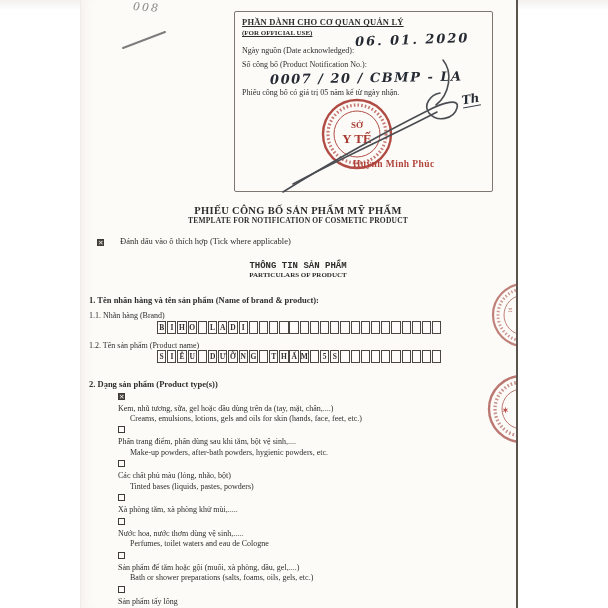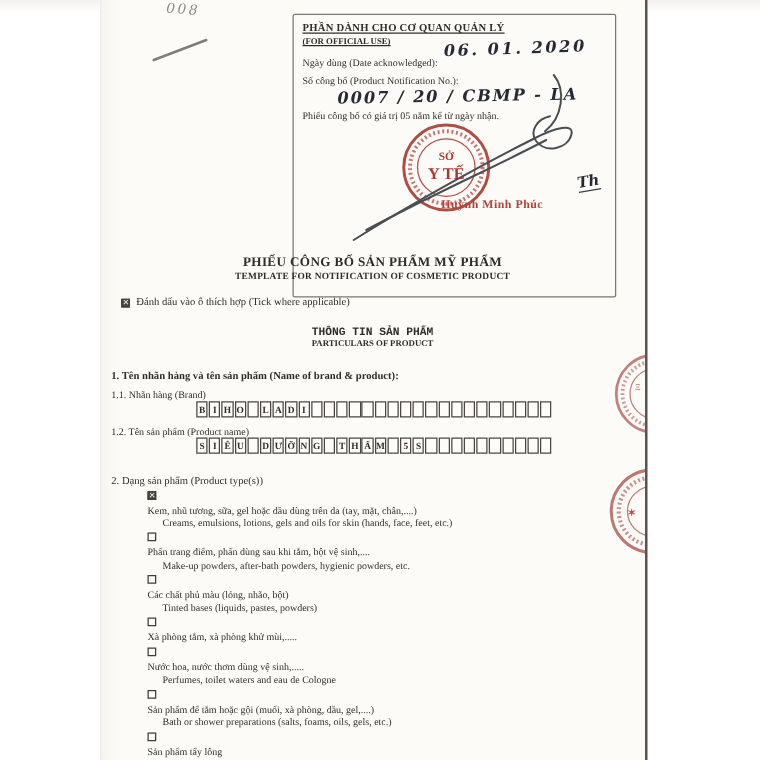--- a/index.html
+++ b/index.html
@@ -16,55 +16,55 @@
     border-right:2px solid #5a544d;
     box-shadow:inset 12px 0 18px -14px rgba(0,0,0,.08);
   }
   .abs{position:absolute;}
   
   .hand{font-family:"DejaVu Serif",serif;font-style:italic;color:var(--ink,#262b33);}
   .corner-note{left:52px;top:1px;font-size:11px;color:#8a8a8a;transform:rotate(4deg);letter-spacing:2px;}
   .slash-mark{left:38px;top:28px;width:52px;height:22px;}
   
   .obox{
-    left:153px;top:11px;width:259px;height:227px;
+    left:153px;top:11px;width:259px;height:181px;
     border:1.5px solid #7d776f;border-radius:2px;
     padding:5px 7px;box-sizing:border-box;font-size:8px;line-height:11px;
   }
   .obox .t1{font-weight:bold;font-size:8.5px;text-decoration:underline;letter-spacing:.2px;}
   .obox .t2{font-size:7px;text-decoration:underline;font-weight:bold;margin-bottom:6px;}
   .obox .lbl{font-size:8px;margin-top:3px;}
   .hw-date{position:absolute;left:120px;top:22px;font-size:13px;font-weight:bold;letter-spacing:2px;transform:rotate(-2deg);}
   .hw-number{display:block;margin:2px 0 4px 28px;font-size:13px;font-weight:bold;letter-spacing:1.5px;transform:rotate(-1deg);}
   .hw-initials{position:absolute;right:12px;bottom:84px;font-size:12px;font-weight:bold;transform:rotate(-10deg);border-bottom:1.5px solid #3a3f49;padding-bottom:1px;}
   
   .stamp-svg{left:237px;top:95px;width:78px;height:78px;}
   .sig-svg{left:150px;top:42px;width:265px;height:155px;}
   .sig-name{left:272px;top:159px;font-size:9.5px;font-weight:bold;color:var(--sig-red,#b0443a);letter-spacing:.4px;}
   
   .title-wrap{left:8px;top:205px;width:418px;text-align:center;}
   .main-title{font-size:10.5px;font-weight:bold;letter-spacing:.3px;}
   .main-sub{font-size:7.5px;font-weight:bold;letter-spacing:.2px;}
-  .tick-note{left:16px;top:236px;font-size:8.5px;display:flex;align-items:center;gap:5px;}
+  .tick-note{left:16px;top:236px;font-size:8.5px;display:flex;align-items:center;gap:16px;}
   .info-wrap{left:8px;top:261px;width:418px;text-align:center;}
   .info-title{font-size:9px;font-weight:bold;font-family:Liberation Mono, monospace;}
   .info-sub{font-size:7px;font-weight:bold;}
   
   .s1-header{left:8px;top:295px;font-size:8.5px;font-weight:bold;}
   .s1-brand-label{left:8px;top:311px;font-size:8px;}
   .cells-row{left:76px;height:13px;display:flex;}
   .cell{
     box-sizing:border-box;width:9.3px;height:12.5px;border:1px solid #4a4742;margin-right:0.9px;
     font-size:7.5px;font-weight:bold;text-align:center;line-height:11px;background:#fdfcfa;
   }
   .row-brand{top:321px;}
   .s1-product-label{left:8px;top:341px;font-size:8px;}
   .row-product{top:350px;}
   
-  .s2-header{left:8px;top:379px;font-size:8.5px;font-weight:normal;}
+  .s2-header{left:8px;top:379px;font-size:8.5px;font-weight:bold;}
   .pt-list{left:37px;top:391px;width:360px;}
   .pt-item{margin-bottom:1px;}
   .pt-vn{display:flex;align-items:flex-start;gap:4px;font-size:8px;line-height:10.2px;flex-direction:column;}
   .pt-en{margin-left:12px;font-size:8px;line-height:10.2px;}
   .cb{
     flex:0 0 auto;box-sizing:border-box;width:7px;height:7px;border:1px solid #3f3c38;margin-top:1.5px;
     font-size:6.5px;line-height:5.5px;text-align:center;color:#222;background:#fdfcfa;
   }
   .cb.checked{background:#4a4742;color:#f5f2ee;}
   .cb-inline{display:inline-block;position:relative;top:1px;}
@@ -79,21 +79,21 @@
   <div class="page">
 
     <div class="abs hand corner-note">008</div>
     <svg class="abs slash-mark" viewBox="0 0 52 22">
       <path d="M4 20 L46 4" stroke="#7d7d7d" stroke-width="2" fill="none" stroke-linecap="round"></path>
     </svg>
 
     <div class="abs obox">
       <div class="t1">PHẦN DÀNH CHO CƠ QUAN QUẢN LÝ</div>
       <div class="t2">(FOR OFFICIAL USE)</div>
-      <div class="lbl">Ngày dùng (Date acknowledged):</div>
+      <div class="lbl">Ngày nguồn (Date acknowledged):</div>
       <div class="hand hw-date">06. 01. 2020</div>
       <div class="lbl">Số công bố (Product Notification No.):</div>
       <span class="hand hw-number">0007 / 20 / CBMP - LA</span>
       <div class="lbl">Phiếu công bố có giá trị 05 năm kể từ ngày nhận.</div>
       <div class="hand hw-initials">Th</div>
     </div>
 
     <svg class="abs stamp-svg" viewBox="0 0 78 78">
       <g stroke="#a93a31" fill="none" opacity="0.9">
         <circle cx="39" cy="39" r="34" stroke-width="2.4"></circle>

